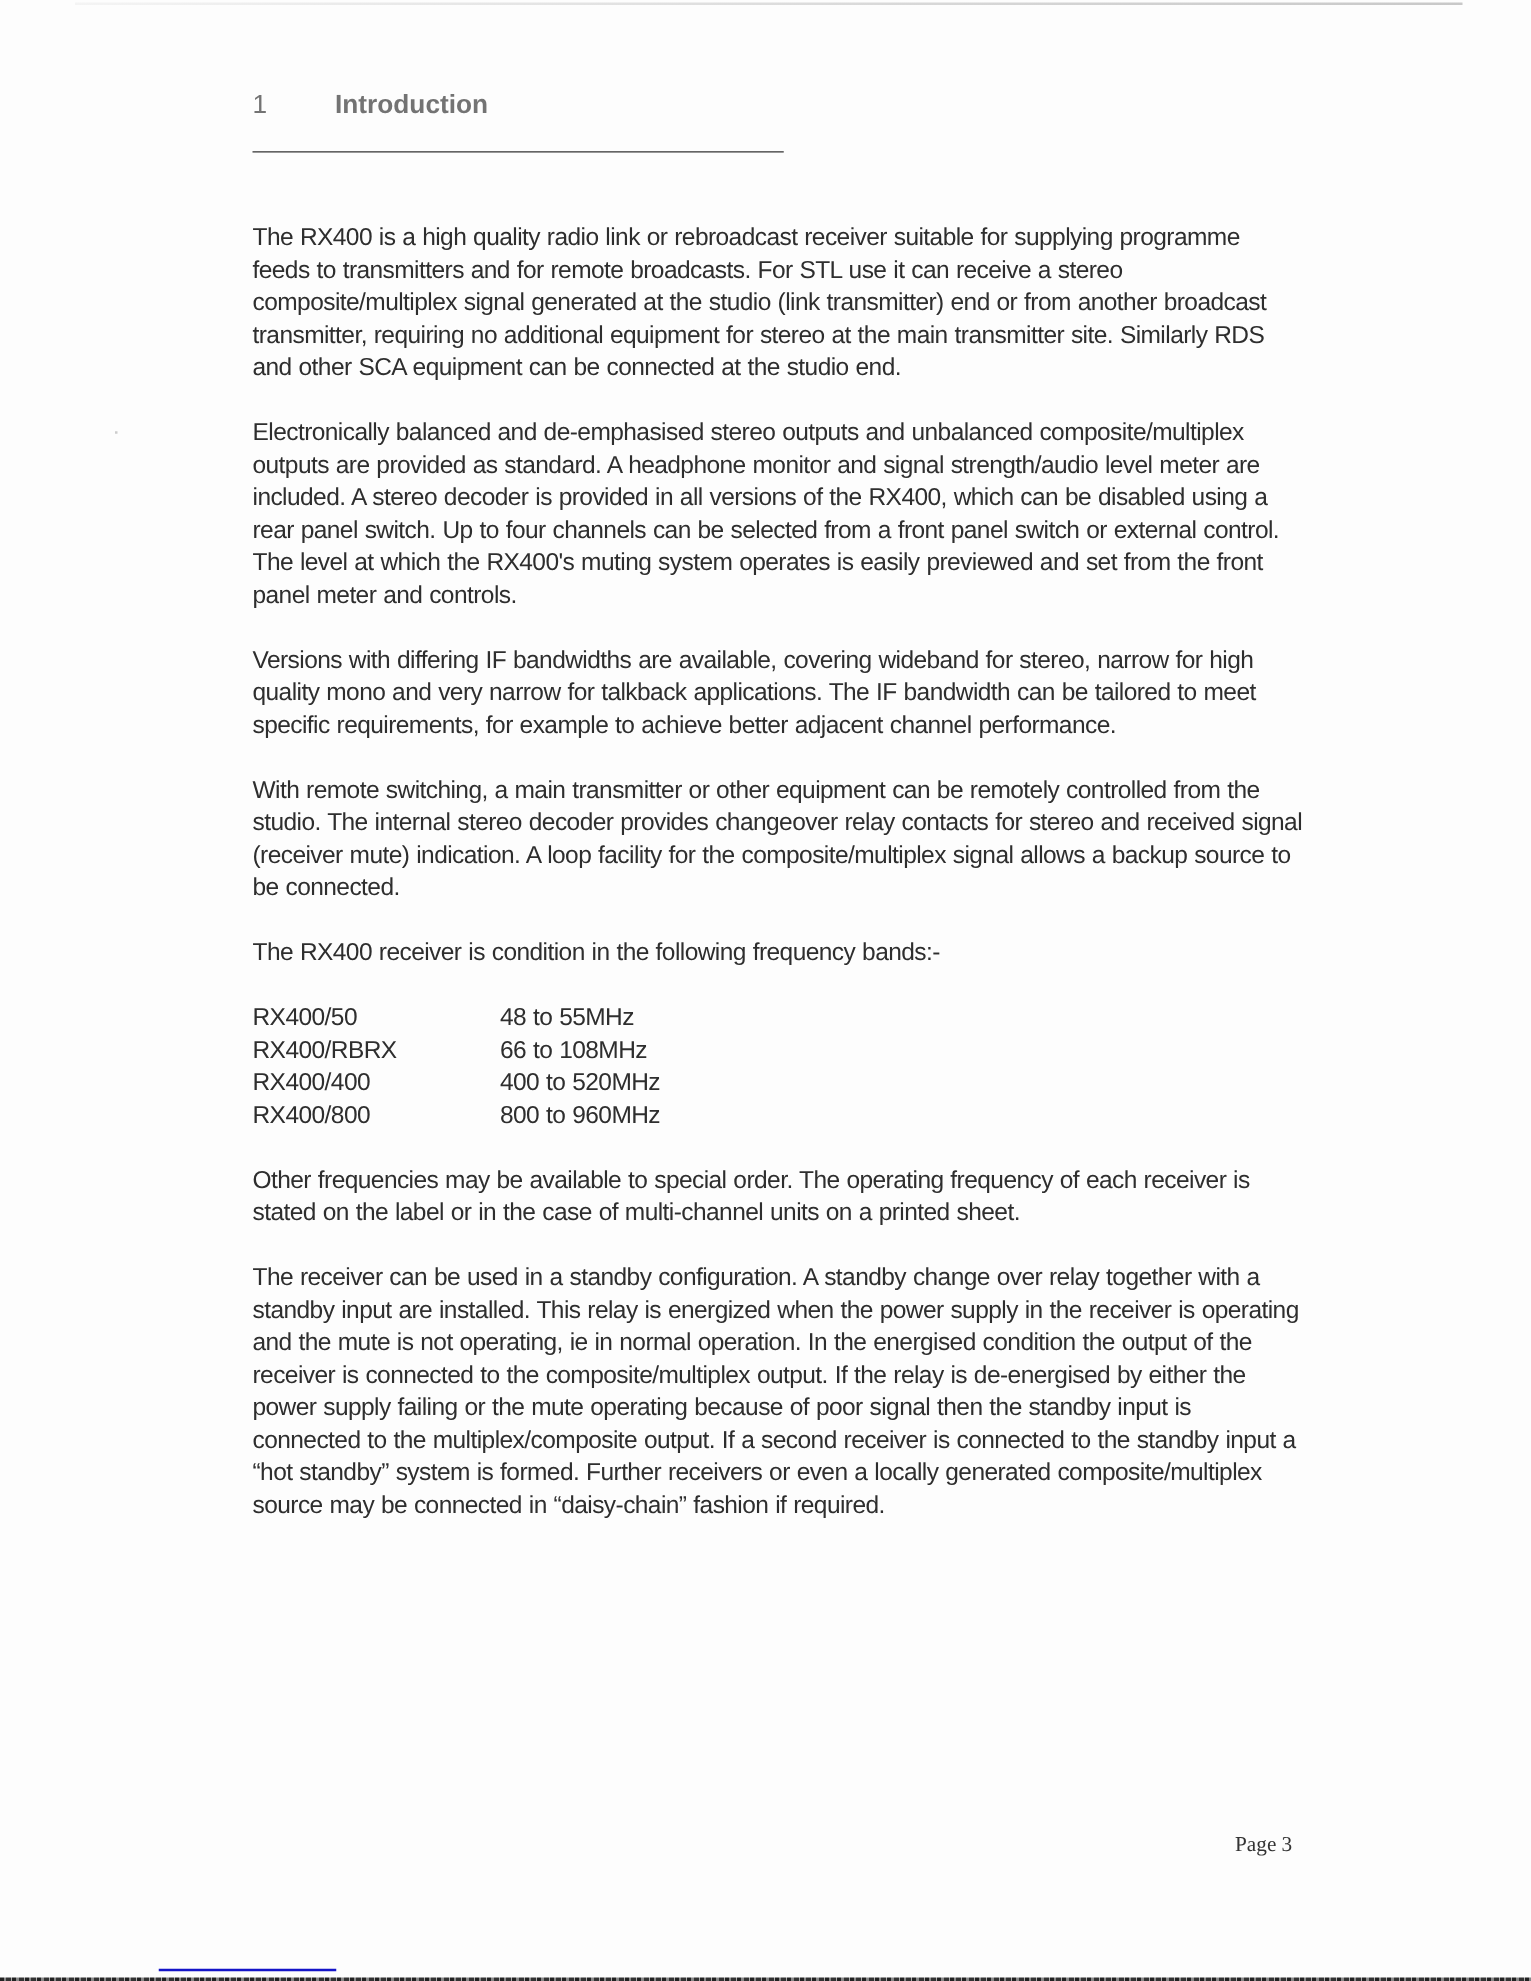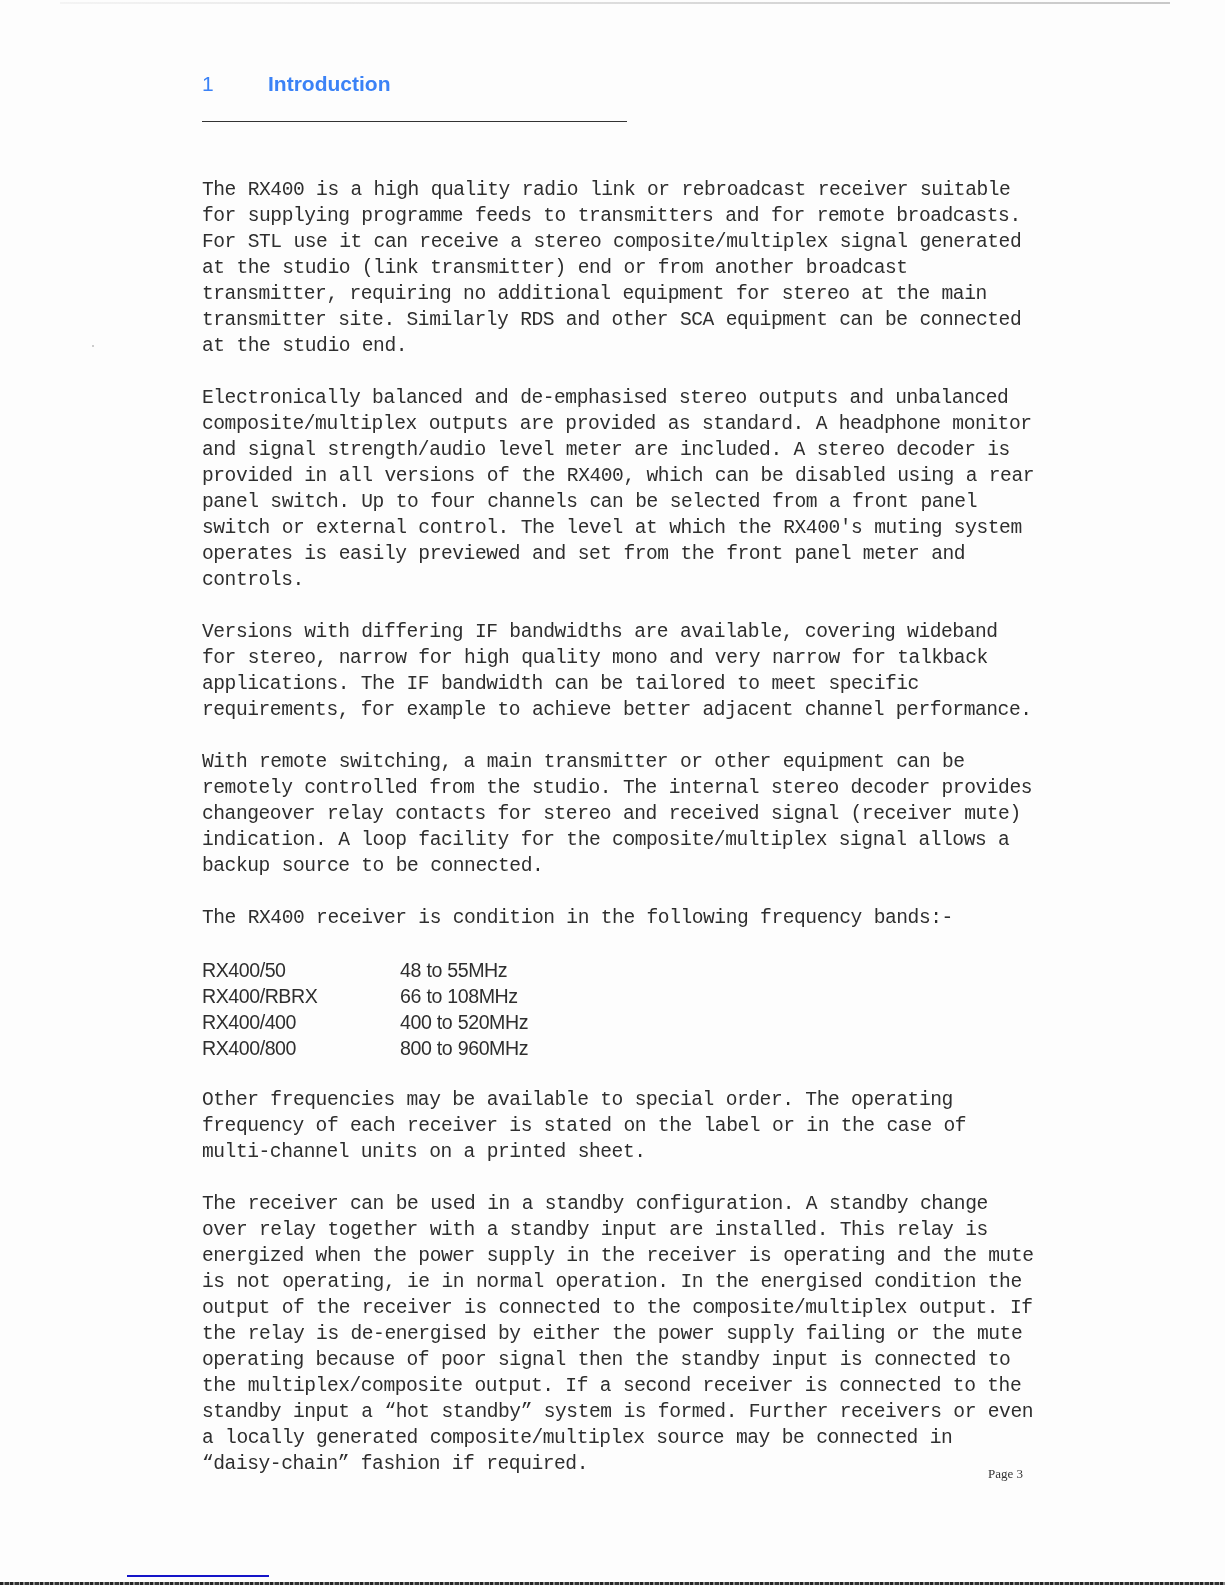--- a/index.html
+++ b/index.html
@@ -10,40 +10,40 @@
       overflow: hidden;
       font-family: "Liberation Sans", sans-serif;
       color: #2e2e2e;
     }
     .topline {
       position: absolute; left: 60px; top: 2px; width: 1110px; height: 2px;
       background: linear-gradient(to right, #f4f4f4, #d8d8d8 60%, #c8c8c8);
     }
     .heading {
       position: absolute; left: 202px; top: 72px;
-      font-size: 21px; font-weight: bold; color: #3b82f6;
+      font-size: 21px; font-weight: bold; color: #737373;
     }
     .heading .num { display: inline-block; width: 66px; font-weight: normal; }
     .heading-rule {
       position: absolute; left: 202px; top: 121px; width: 425px; height: 1px;
       background: #333;
     }
     .body {
       position: absolute; left: 202px; top: 177px; width: 840px;
       font-size: 19.6px; line-height: 26px;
       letter-spacing: -0.45px; word-spacing: 0.5px;
     }
-    .body p { margin: 0 0 26px 0; font-family: Liberation Mono, monospace; }
+    .body p { margin: 0 0 26px 0; }
     .bands { margin: 0 0 26px 0; }
     .band-row { display: flex; height: 26px; }
     .band-model { width: 198px; }
     .band-range { }
     .page-num {
       position: absolute; left: 988px; top: 1466px;
-      font-family: "Liberation Serif", serif; font-size: 13px; color: #333;
+      font-family: "Liberation Serif", serif; font-size: 17px; color: #333;
     }
     .blue-mark {
       position: absolute; left: 127px; top: 1575px; width: 142px; height: 2px;
       background: #1515c8;
     }
     .bottom-strip {
       position: absolute; left: 0; top: 1582px; width: 1225px; height: 3px;
       background: repeating-linear-gradient(to right, #222 0 3px, #888 3px 5px, #333 5px 9px, #aaa 9px 10px);
     }
     .margin-dot { position: absolute; left: 92px; top: 345px; width: 2px; height: 2px; background: #ccc; }

